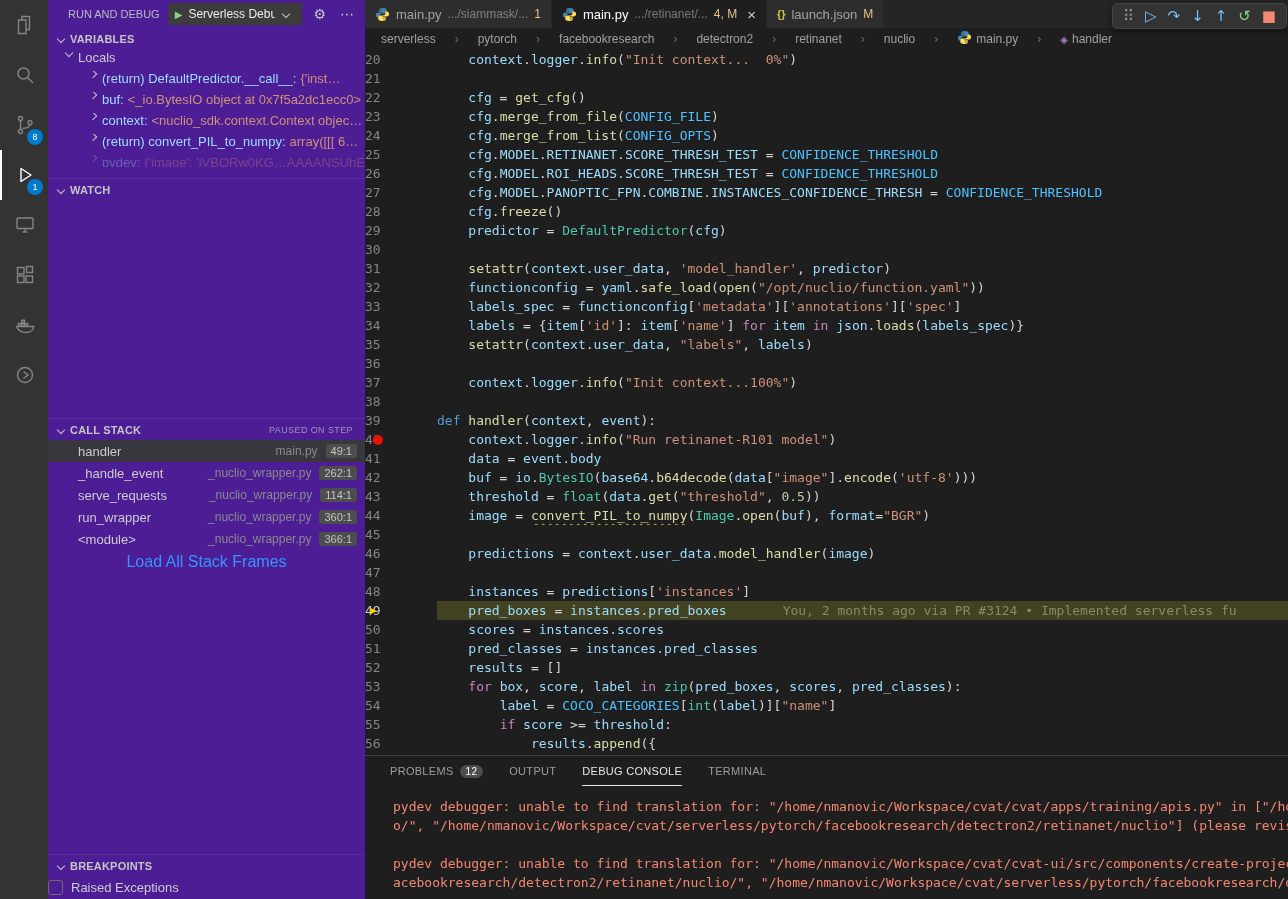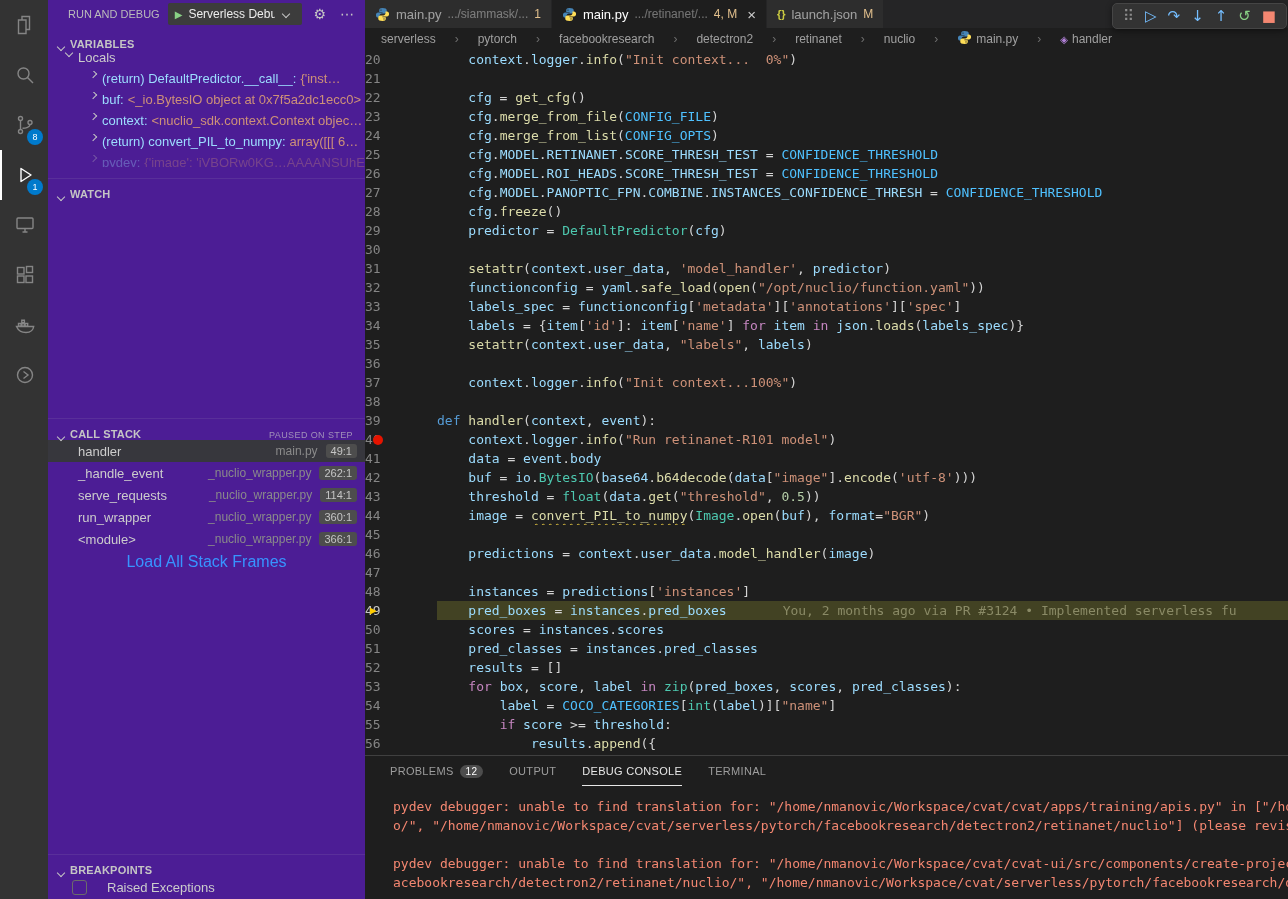--- a/index.html
+++ b/index.html
@@ -19,40 +19,40 @@
   .sidebar{width:317px;background:#4c1d95;flex-shrink:0;display:flex;flex-direction:column;overflow:hidden}
   .sidebar-top{height:28px;display:flex;align-items:center;padding:0 8px 0 20px;gap:8px;flex-shrink:0}
   .sidebar-title{font-size:11px;color:#bbbbbb;white-space:nowrap}
   .cfg-select{flex:1;max-width:148px;height:22px;background:#3c3c3c;border-radius:2px;display:flex;align-items:center;padding:0 7px;gap:6px;color:#ededed;font-size:12px;cursor:pointer;overflow:hidden}
   .cfg-play{color:#89d185;font-size:10px}
   .cfg-label{white-space:nowrap;overflow:hidden}
   .icon-btn{color:#c5c5c5;font-size:14px;cursor:pointer;padding:0 3px}
   .chev{display:inline-block;width:6px;height:6px;border-right:1px solid #c5c5c5;border-bottom:1px solid #c5c5c5;transform:rotate(45deg);margin:0 6px 0 2px;flex-shrink:0}
   .chev.right{transform:rotate(-45deg)}
   .section{display:flex;flex-direction:column;overflow:hidden}
-  .sec-header{height:22px;display:flex;align-items:flex-end;padding:0 12px 0 8px;font-size:11px;font-weight:bold;color:#c5c5c5;letter-spacing:.2px;cursor:pointer;flex-shrink:0;border-top:1px solid rgba(204,204,204,0.10)}
+  .sec-header{height:22px;display:flex;align-items:center;padding:0 12px 0 8px;font-size:11px;font-weight:bold;color:#c5c5c5;letter-spacing:.2px;cursor:pointer;flex-shrink:0;border-top:1px solid rgba(204,204,204,0.10)}
   .sec-vars{height:150px}
   .sec-vars .sec-header{border-top:none}
   .sec-watch{flex:1}
   .sec-callstack{height:436px}
   .sec-bp{height:45px}
   .sec-status{margin-left:auto;font-weight:normal;font-size:9px;color:rgba(204,204,204,0.65);letter-spacing:.4px}
   .tree-row{height:21px;display:flex;align-items:flex-start;white-space:nowrap;overflow:hidden;cursor:pointer;font-size:13px}
   .scope-row{padding-left:16px;color:#cccccc}
   .var-row{padding-left:40px}
   .var-name{color:#9cdcfe}
   .var-value{color:#ce9178;margin-left:4px}
   .var-row.partial{opacity:.33;height:12px;overflow:hidden}
   .frame{height:22px;display:flex;align-items:center;padding:0 8px 0 30px;cursor:pointer}
   .frame.selected{background:#37373d}
   .frame-name{color:#cccccc;white-space:nowrap}
   .frame-file{margin-left:auto;color:#8a8a8a;font-size:12px;white-space:nowrap}
   .frame-badge{margin-left:8px;background:#4d4d4d;border-radius:3px;padding:1px 5px;font-size:11px;color:#c5c5c5}
   .stack-link{height:24px;display:flex;align-items:center;justify-content:center;color:#3794ff;cursor:pointer;font-size:16px}
-  .bp-row{height:22px;display:flex;align-items:center;gap:20px;padding-left:24px;color:#cccccc;cursor:pointer}
+  .bp-row{height:22px;display:flex;align-items:center;gap:8px;color:#cccccc;cursor:pointer}
   .cb{width:15px;height:15px;border:1px solid #6b6b6b;border-radius:3px;background:transparent;display:flex;align-items:center;justify-content:center;font-size:10px;color:#fff;flex-shrink:0}
 
   
   .main{flex:1;display:flex;flex-direction:column;position:relative;overflow:hidden;background:#1e1e1e}
   .tabbar{height:28px;background:#252526;display:flex;flex-shrink:0}
   .tabs{display:flex;height:100%}
   .tab{display:flex;align-items:center;gap:6px;padding:0 10px;background:#2d2d2d;border-right:1px solid #252526;font-size:13px;color:rgba(255,255,255,0.55);cursor:pointer;white-space:nowrap}
   .tab.active{background:#1e1e1e;color:#ffffff}
   .tab-ic{display:flex;align-items:center}
   .json-ic{color:#cbcb41;font-weight:bold;font-size:11px}

